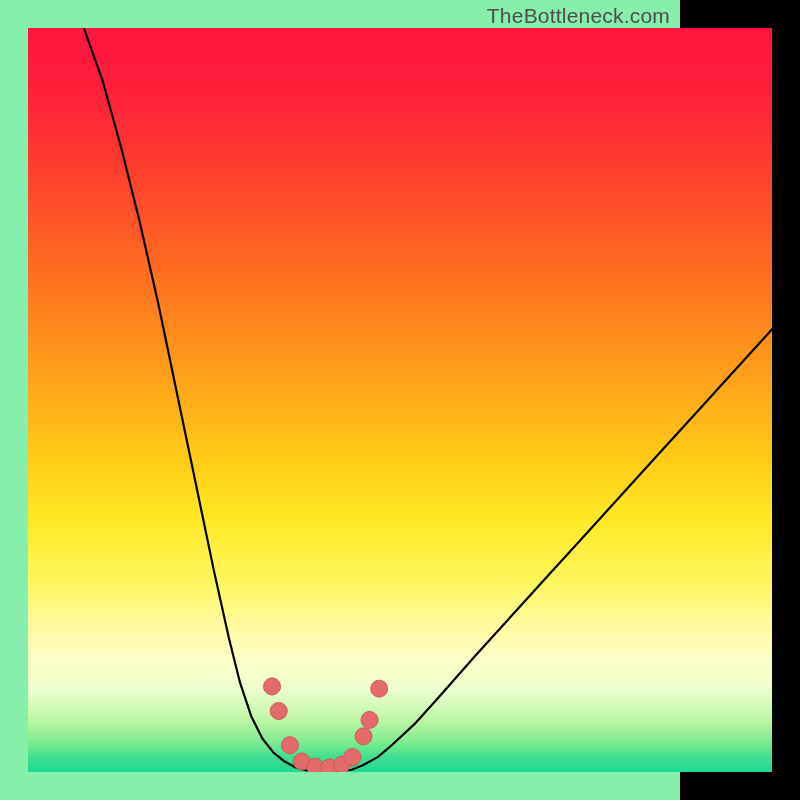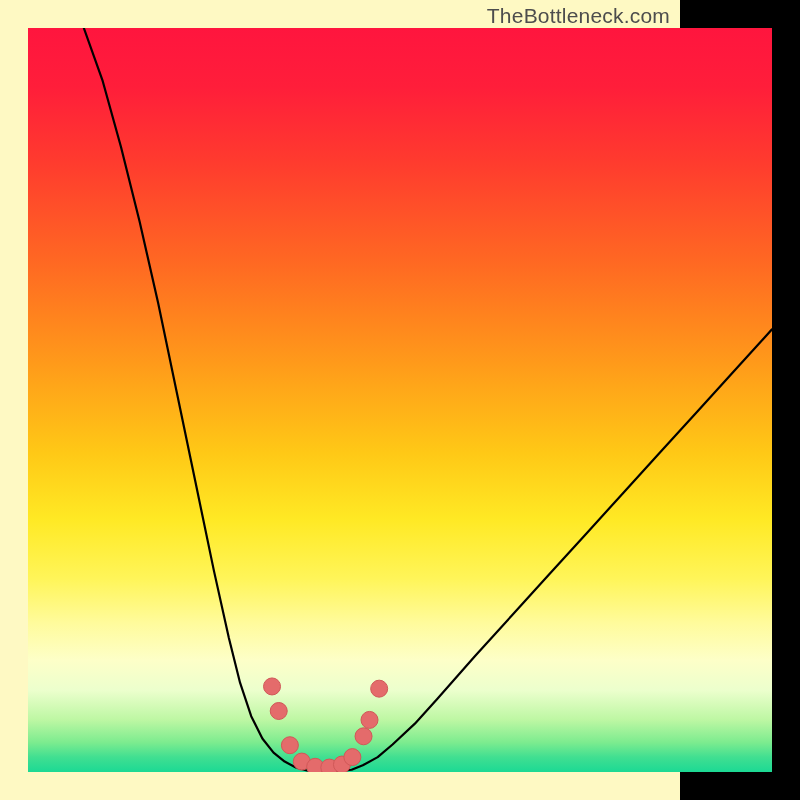--- a/index.html
+++ b/index.html
@@ -8,21 +8,21 @@
     width: 800px;
     height: 800px;
     overflow: hidden;
     background: #000;
     font-family: Arial, Helvetica, sans-serif;
   }
   .frame {
     position: relative;
     width: 680px;
     height: 800px;
-    background: #fef9c3;
+    background: #86efac;
   }
   .plot-area {
     position: absolute;
     left: 28px;
     top: 28px;
     width: 744px;
     height: 744px;
     background: linear-gradient(
       to bottom,
       #ff153e 0%,

